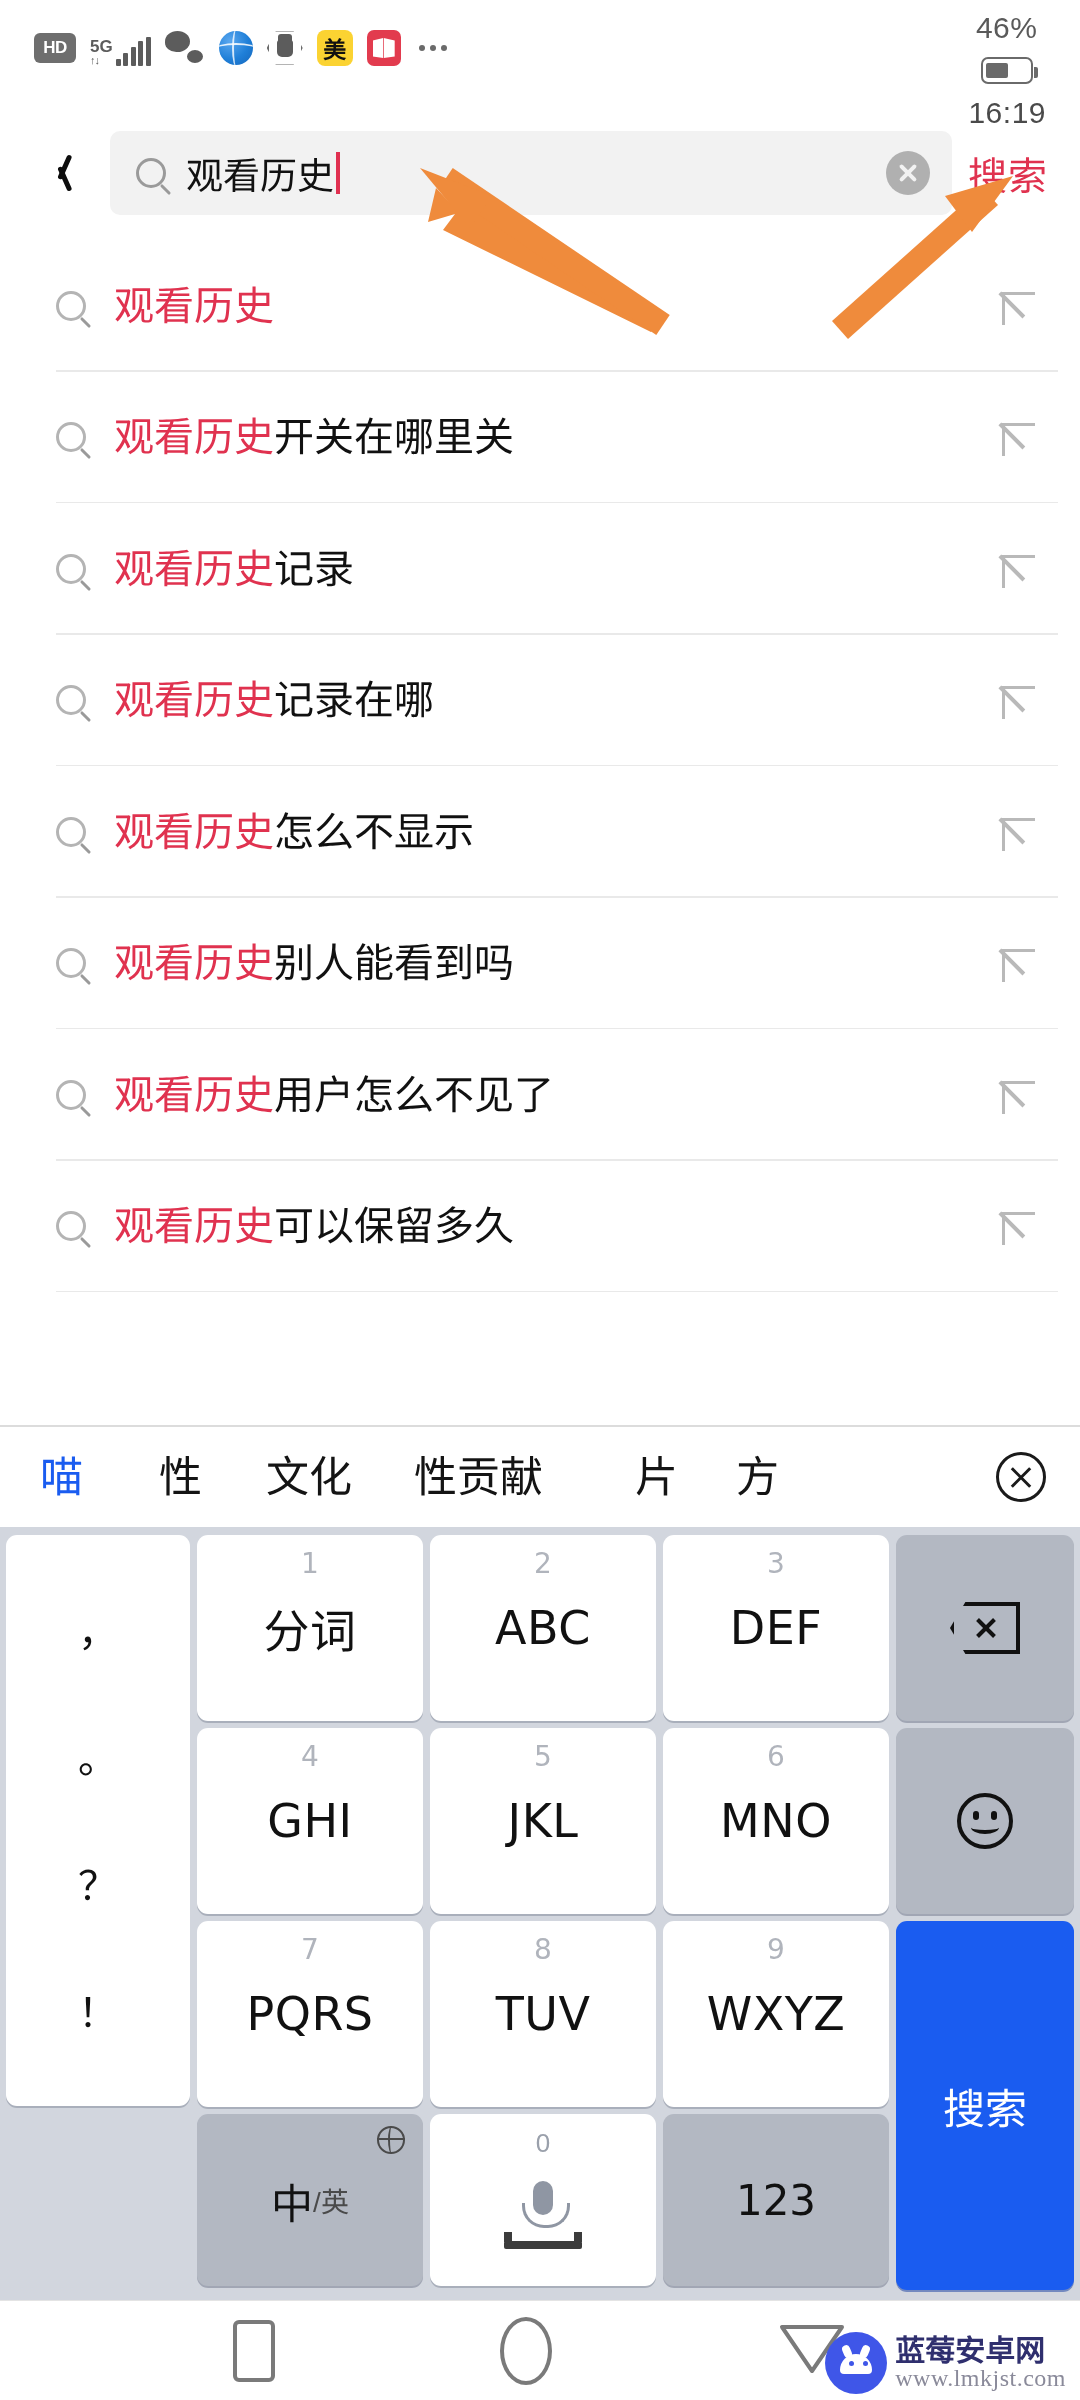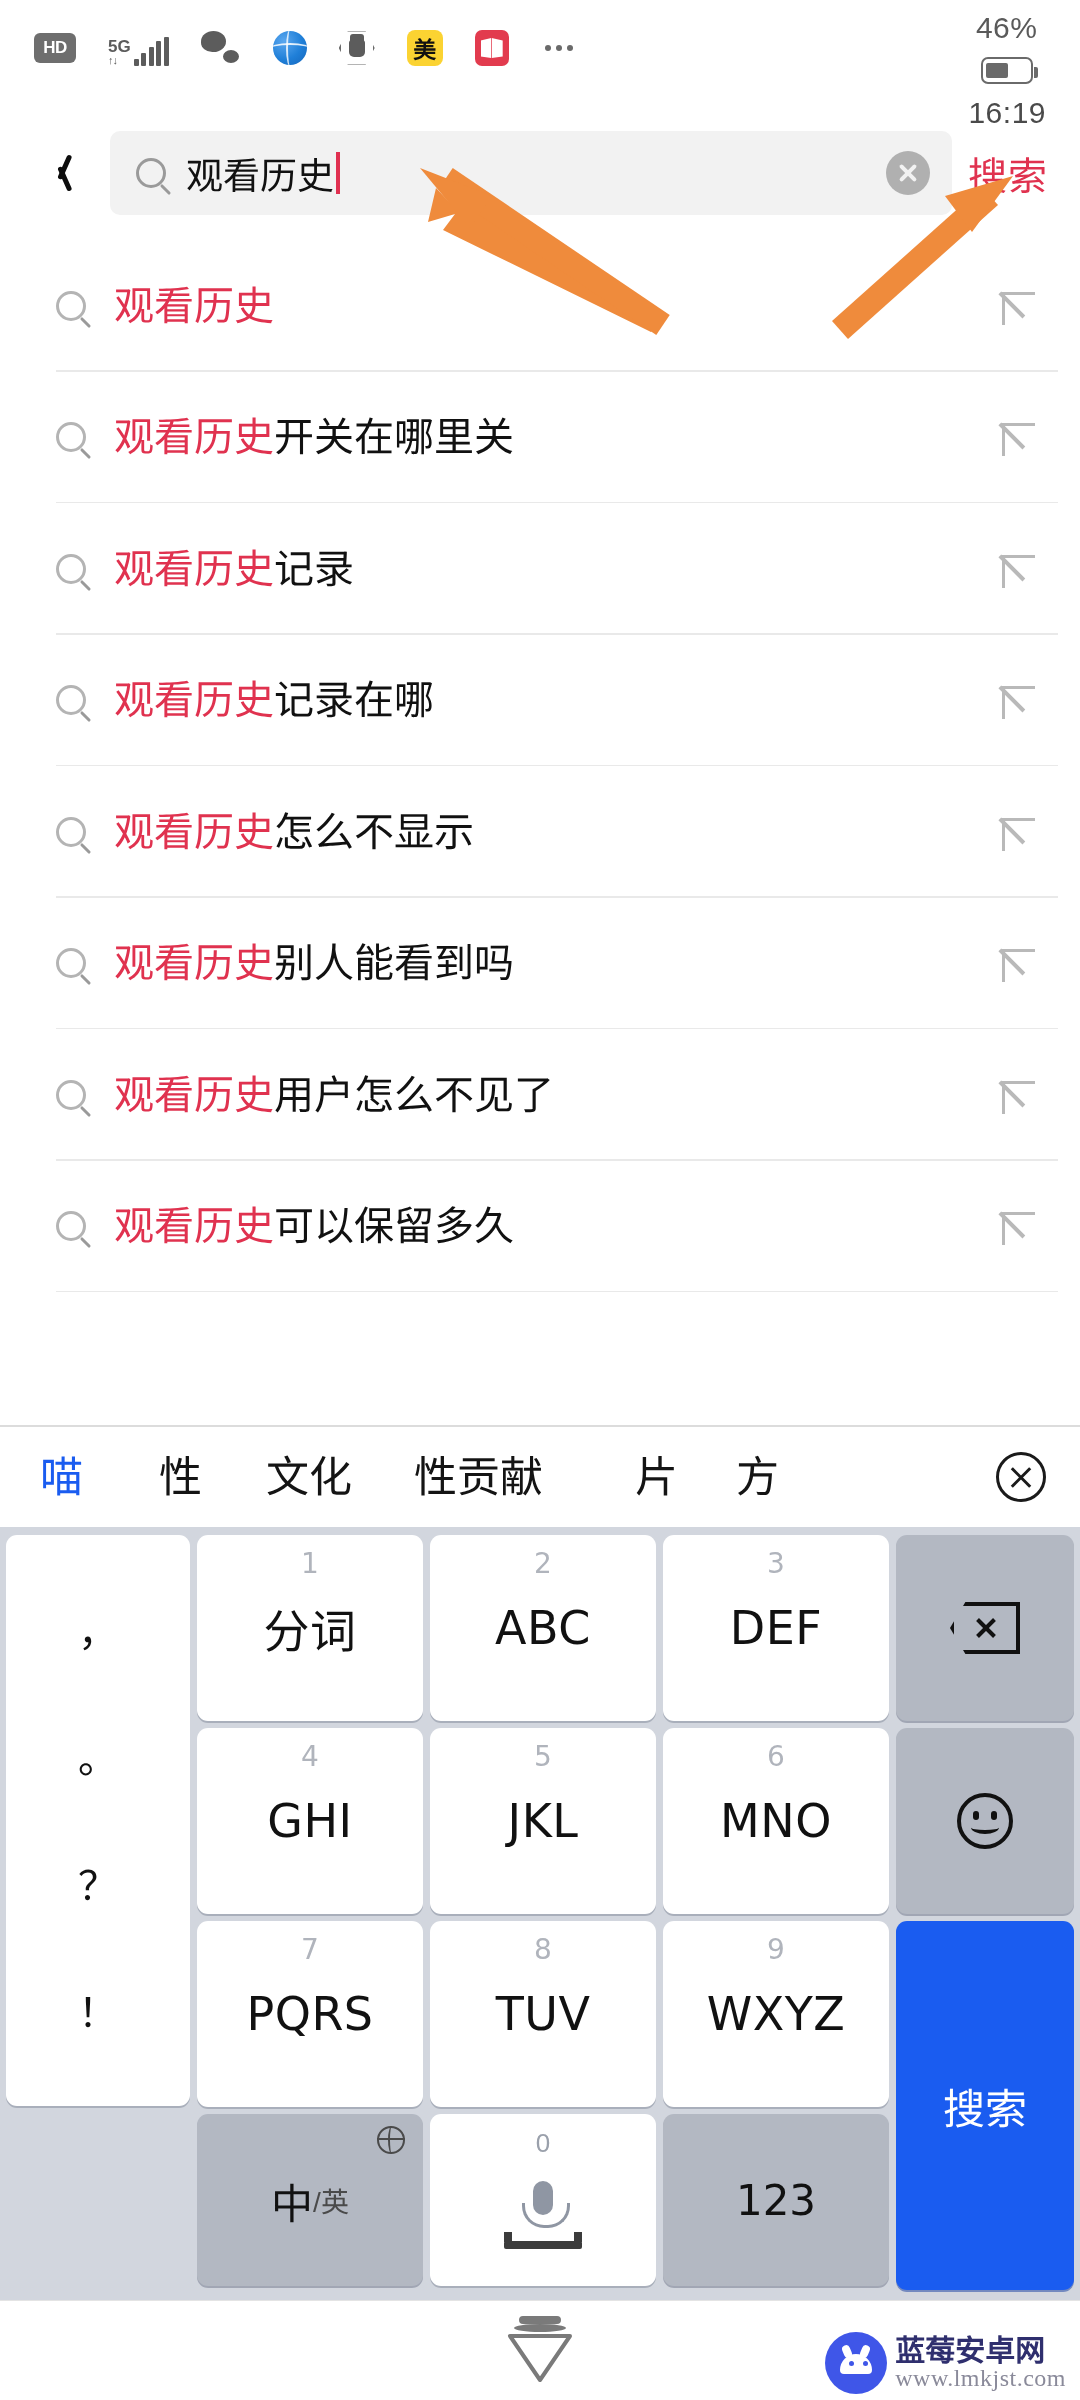--- a/index.html
+++ b/index.html
@@ -17,21 +17,21 @@
   }
 
   
   #status-bar {
     position:absolute; top:0; left:0;
     width:1080px; height:96px;
     display:flex; align-items:center;
     padding:0 34px;
     background:#ffffff;
   }
-  .sb-left { display:flex; align-items:center; gap:32px; flex:0 0 auto; }
+  .sb-left { display:flex; align-items:center; gap:14px; flex:0 0 auto; }
   .sb-right { margin-left:auto; display:flex; align-items:center; gap:12px;flex-direction:column; }
 
   .ic-hd {
     width:42px; height:30px; border-radius:6px;
     background:#6e6e6e; color:#fff;
     font-size:17px; font-weight:bold;
     display:flex; align-items:center; justify-content:center;
     letter-spacing:-0.5px;
   }
   .ic-5g {
@@ -386,21 +386,20 @@
   }
   #key-space .bar::before { left:0; }
   #key-space .bar::after  { right:0; }
 
   
   #nav-bar {
     position:absolute; bottom:0; left:0; width:1080px; height:100px;
     background:#ffffff; border-top:1.5px solid #e4e4e4;
     display:flex; align-items:center; justify-content:space-around;
     padding:15px 120px;
-    flex-direction:column;
   }
   #nav-recent { width:42px; height:62px; border:4px solid #7a7a7a; border-radius:6px; }
   #nav-home { width:52px; height:68px; border:4px solid #7a7a7a; border-radius:50%; }
   #watermark {
     position:absolute; right:14px; bottom:6px;
     display:flex; align-items:center; gap:8px;
   }
   #wm-logo {
     width:62px; height:62px; border-radius:50%; background:#3f56e8;
     position:relative; flex:0 0 auto;

